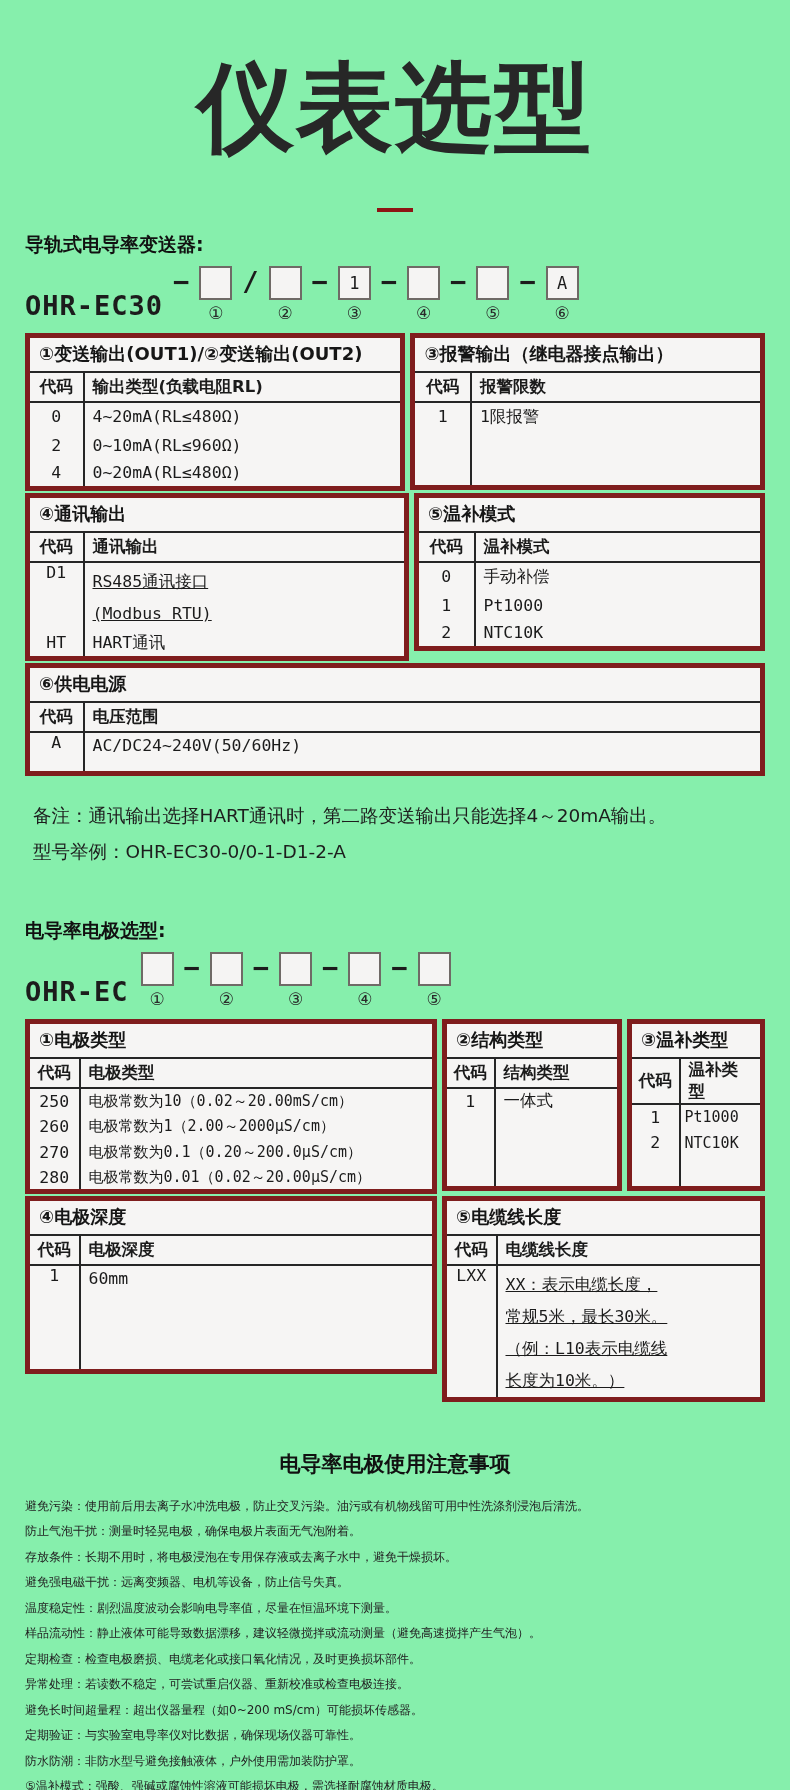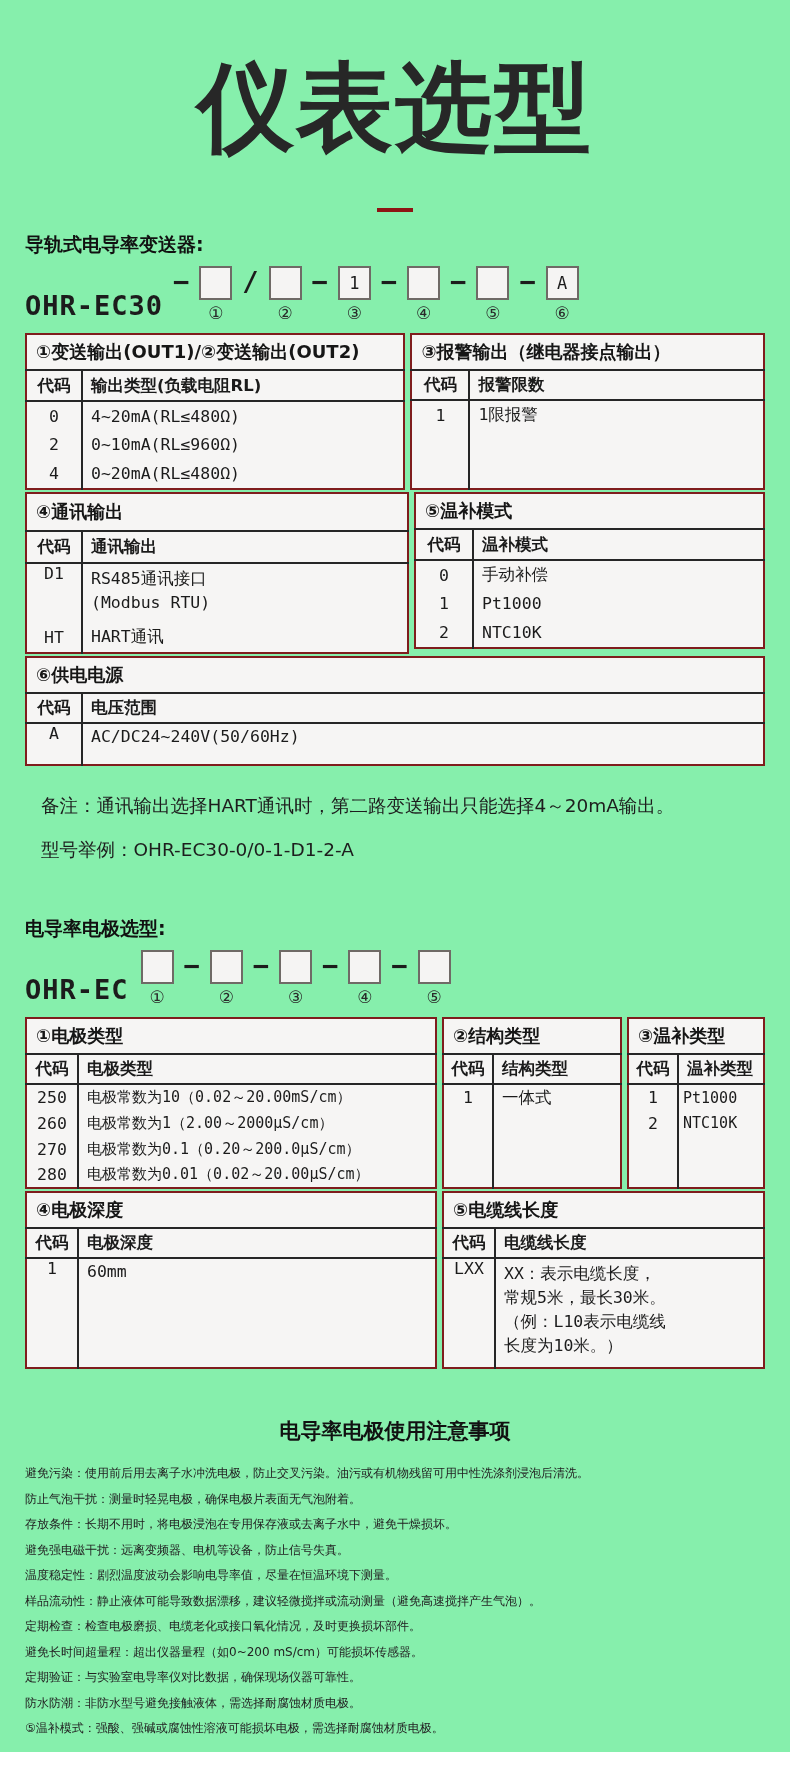--- a/index.html
+++ b/index.html
@@ -63,21 +63,21 @@
     font-size:17px;font-weight:400;color:#2a2a2a;line-height:20px;
     font-family:"DejaVu Sans",sans-serif;
   }
   
   .blk{display:flex;gap:5px;}
   .blk + .blk{margin-top:2px;}
   table.spec{
     border-collapse:collapse;
     table-layout:fixed;
     background:#f6f5f4;
-    border:2px solid #7f1d1d;
+    border:5px solid #7f1d1d;
   }
   table.spec th.sec{
     text-align:left;
     padding:0 9px;
     font-size:18px;
     font-weight:700;
     color:#161616;
     border-bottom:2px solid #262626;
     font-family:"DejaVu Sans","Liberation Sans",sans-serif;
   }
@@ -94,25 +94,25 @@
     font-family:"DejaVu Sans","Liberation Sans",sans-serif;
   }
   table.spec td.code{
     text-align:center;
     border-right:2px solid #262626;
     padding:0 2px;
   }
   tr.h36{height:36px;} tr.h30{height:30px;} tr.h29{height:29px;}
   tr.h26{height:26px;} tr.h42{height:42px;}
   tr.va-top td{vertical-align:top;padding-top:3px;}
-  .ml{white-space:pre-line;line-height:24px;}
+  .ml{white-space:pre-line;line-height:32px;text-decoration:underline;}
   tr.filler td{border-bottom:none;}
   
   .remark{margin:26px 0 0 0;}
-  .remark p{margin:16px;font-size:18.5px;line-height:28px;color:#1d1d1d;}
+  .remark p{margin:8px;font-size:18.5px;line-height:28px;color:#1d1d1d;}
   
   .prec-title{
     text-align:center;
     font-size:21px;
     font-weight:700;
     color:#111;
     margin:48px 0 16px 0;
   }
   .note-item{margin:0;font-size:12px;line-height:25.5px;color:#222;}
   .page-footer{width:790px;height:38px;background:#ffffff;}
@@ -481,21 +481,22 @@
   <p class="prec-title">电导率电极使用注意事项</p>
 
   <div>
     <p class="note-item"><span>避免污染：</span><span>使用前后用去离子水冲洗电极，防止交叉污染。油污或有机物残留可用中性洗涤剂浸泡后清洗。</span></p>
     <p class="note-item"><span>防止气泡干扰：</span><span>测量时轻晃电极，确保电极片表面无气泡附着。</span></p>
     <p class="note-item"><span>存放条件：</span><span>长期不用时，将电极浸泡在专用保存液或去离子水中，避免干燥损坏。</span></p>
     <p class="note-item"><span>避免强电磁干扰：</span><span>远离变频器、电机等设备，防止信号失真。</span></p>
     <p class="note-item"><span>温度稳定性：</span><span>剧烈温度波动会影响电导率值，尽量在恒温环境下测量。</span></p>
     <p class="note-item"><span>样品流动性：</span><span>静止液体可能导致数据漂移，建议轻微搅拌或流动测量（避免高速搅拌产生气泡）。</span></p>
     <p class="note-item"><span>定期检查：</span><span>检查电极磨损、电缆老化或接口氧化情况，及时更换损坏部件。</span></p>
+    <p class="note-item"><span>异常处理：</span><span>若读数不稳定，可尝试重启仪器、重新校准或检查电极连接。</span></p>
     <p class="note-item"><span>避免长时间超量程：</span><span>超出仪器量程（如0~200 mS/cm）可能损坏传感器。</span></p>
     <p class="note-item"><span>定期验证：</span><span>与实验室电导率仪对比数据，确保现场仪器可靠性。</span></p>
-    <p class="note-item"><span>防水防潮：</span><span>非防水型号避免接触液体，需选择耐腐蚀材质电极。</span></p>
+    <p class="note-item"><span>防水防潮：</span><span>非防水型号避免接触液体，户外使用需加装防护罩。</span></p>
     <p class="note-item"><span>⑤温补模式：</span><span>强酸、强碱或腐蚀性溶液可能损坏电极，需选择耐腐蚀材质电极。</span></p>
   </div>
 
 </div>
 
 <div class="page-footer"></div>
 
 </body></html>

